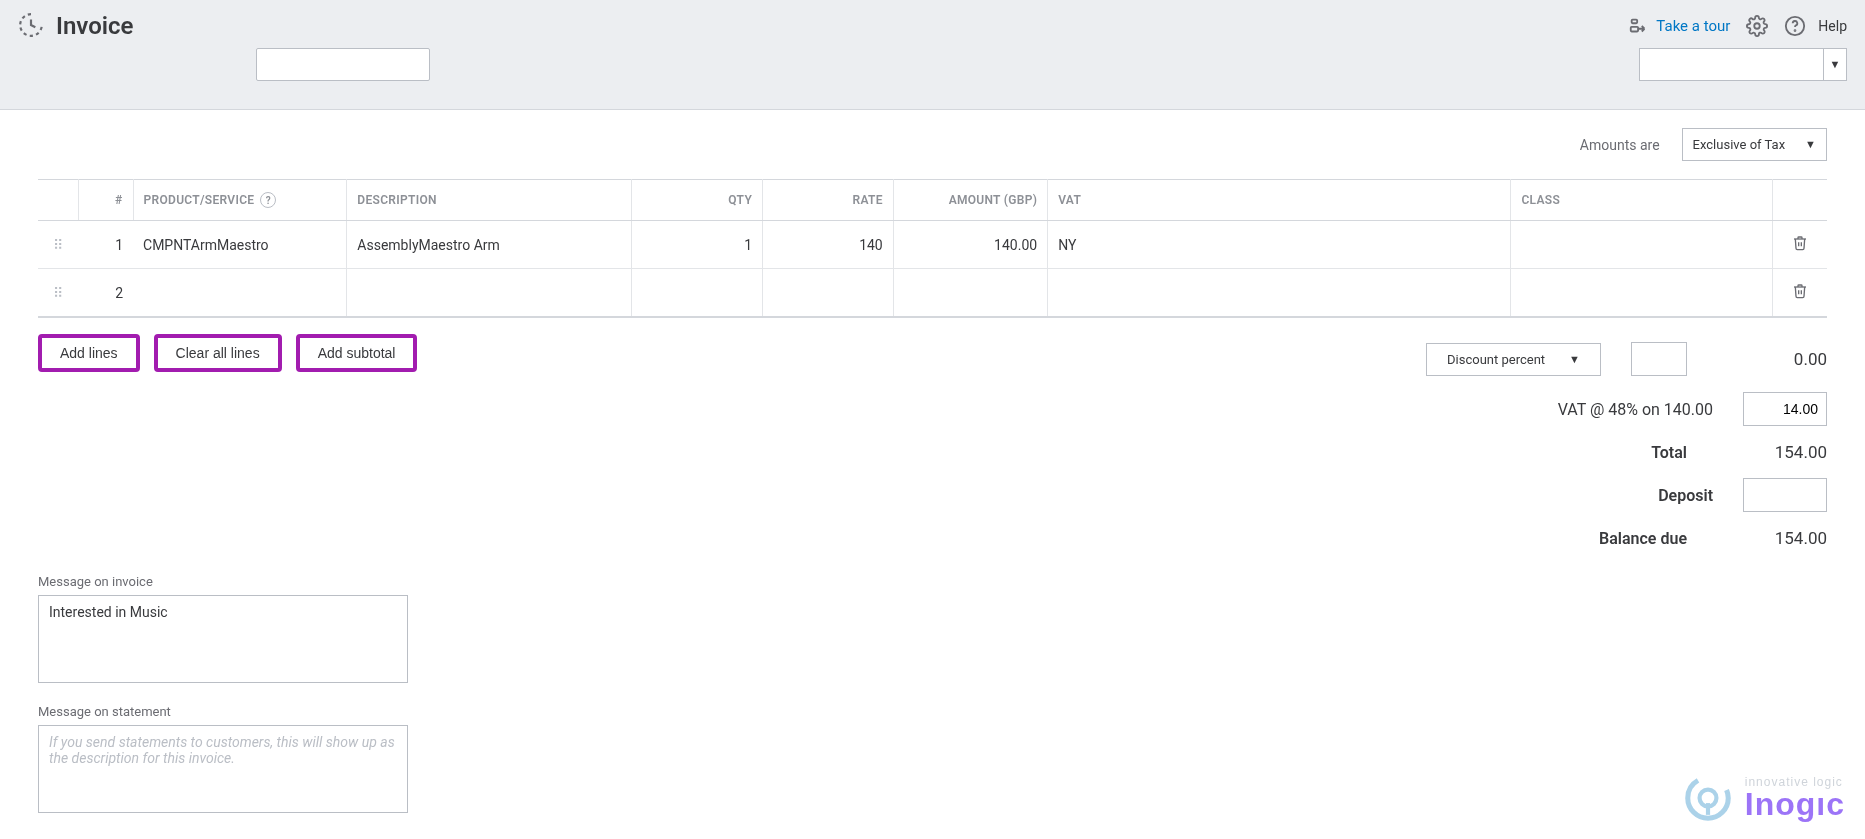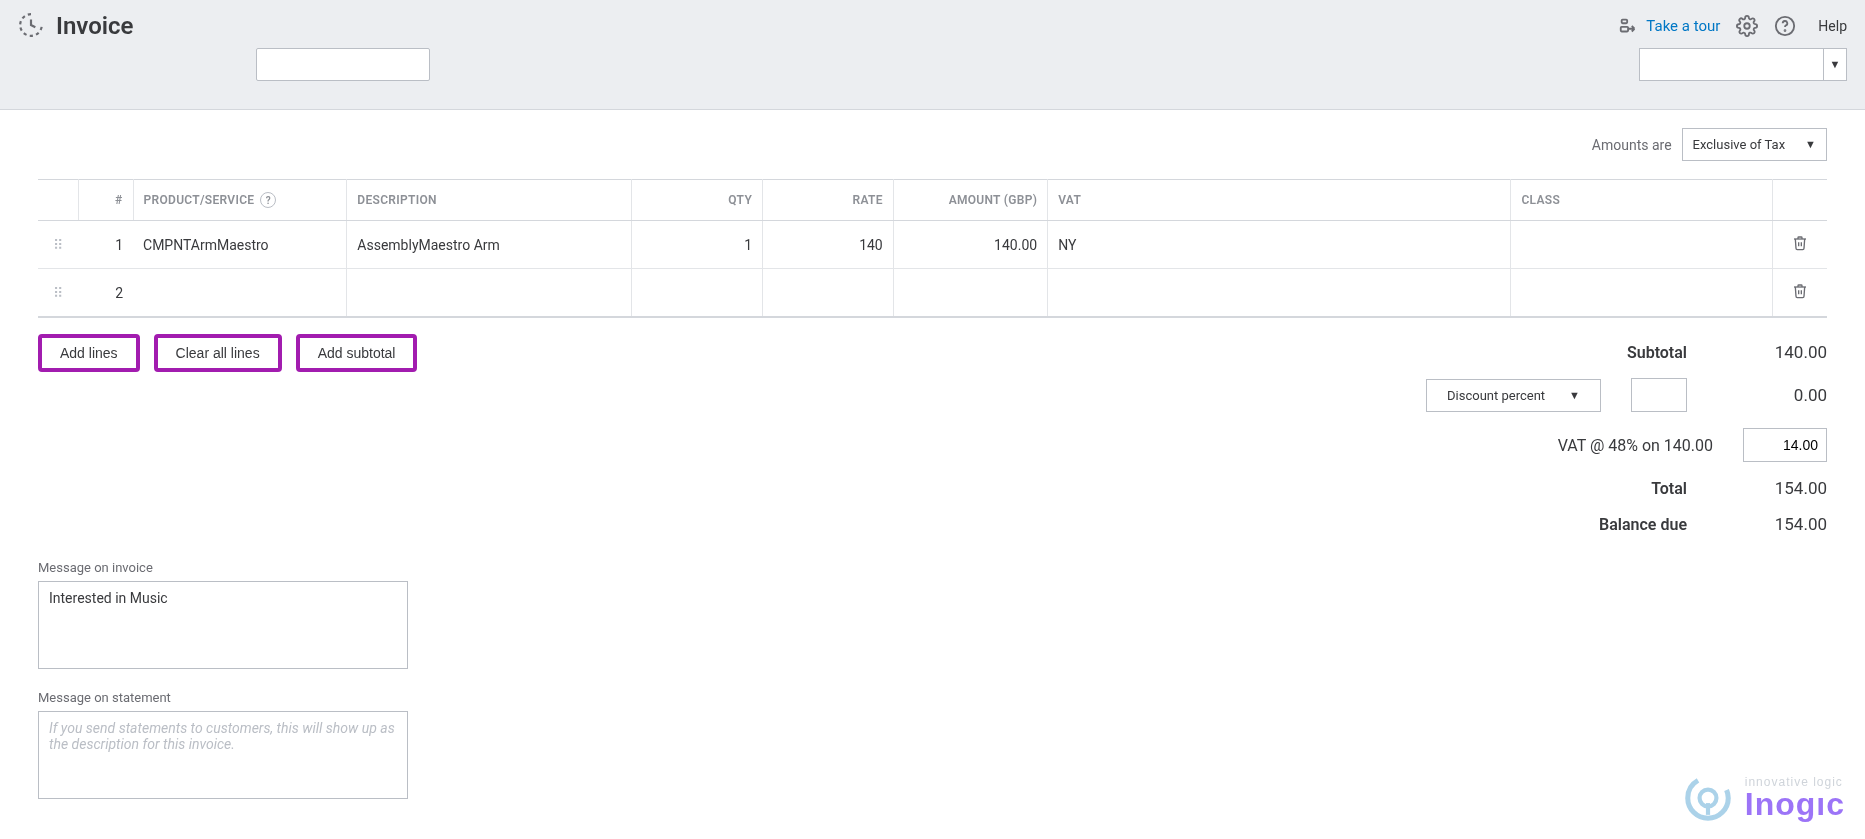--- a/index.html
+++ b/index.html
@@ -45,21 +45,21 @@
     font-size: 15px;
   }
   .header-icon {
     color: #6b6c72;
     cursor: pointer;
     display: inline-flex;
   }
   .help-group {
     display: flex;
     align-items: center;
-    gap: 22px;
+    gap: 12px;
     cursor: pointer;
     color: #393a3d;
   }
   .header-row2 {
     display: flex;
     justify-content: space-between;
     align-items: flex-start;
     margin-top: 8px;
     padding-left: 238px;
   }
@@ -98,21 +98,21 @@
     color:#393a3d;
   }
 
   .content-area {
     padding: 18px 38px 40px 38px;
   }
   .amounts-row {
     display: flex;
     justify-content: flex-end;
     align-items: center;
-    gap: 10px;
+    gap: 22px;
     margin-bottom: 18px;
     color: #6b6c72;
     font-size: 14px;
   }
   .tax-select {
     display: flex;
     align-items: center;
     border: 1px solid #babec5;
     height: 33px;
     background: #fff;
@@ -374,38 +374,38 @@
   </table>
 
   <div class="btn-row">
     <div class="btn-group-left">
       <button class="btn-outline">Add lines</button>
       <button class="btn-outline">Clear all lines</button>
       <button class="btn-outline">Add subtotal</button>
     </div>
     <div class="totals-col">
       <div class="tot-row">
-        <span class="tot-label bold">Subtotal</span>
-        <span class="tot-val">140.00</span>
-      </div>
-      <div class="tot-row">
         <div class="discount-select">
           <span>Discount percent</span>
           <span style="font-size:11px;">▼</span>
         </div>
         <input class="disc-input" type="text" style="width: 56px;">
         <span class="tot-val">0.00</span>
       </div>
       <div class="tot-row">
         <span class="tot-label" style="min-width:260px;">VAT @ 48% on 140.00</span>
         <input class="vat-input" type="text" value="14.00" style="">
       </div>
       <div class="tot-row">
         <span class="tot-label bold">Total</span>
         <span class="tot-val">154.00</span>
+      </div>
+      <div class="tot-row">
+        <span class="tot-label bold">Deposit</span>
+        <input class="dep-input" type="text" style="">
       </div>
       <div class="tot-row">
         <span class="tot-label bold">Balance due</span>
         <span class="tot-val">154.00</span>
       </div>
     </div>
   </div>
 
   <div class="lower-section">
     <div class="left-col">

